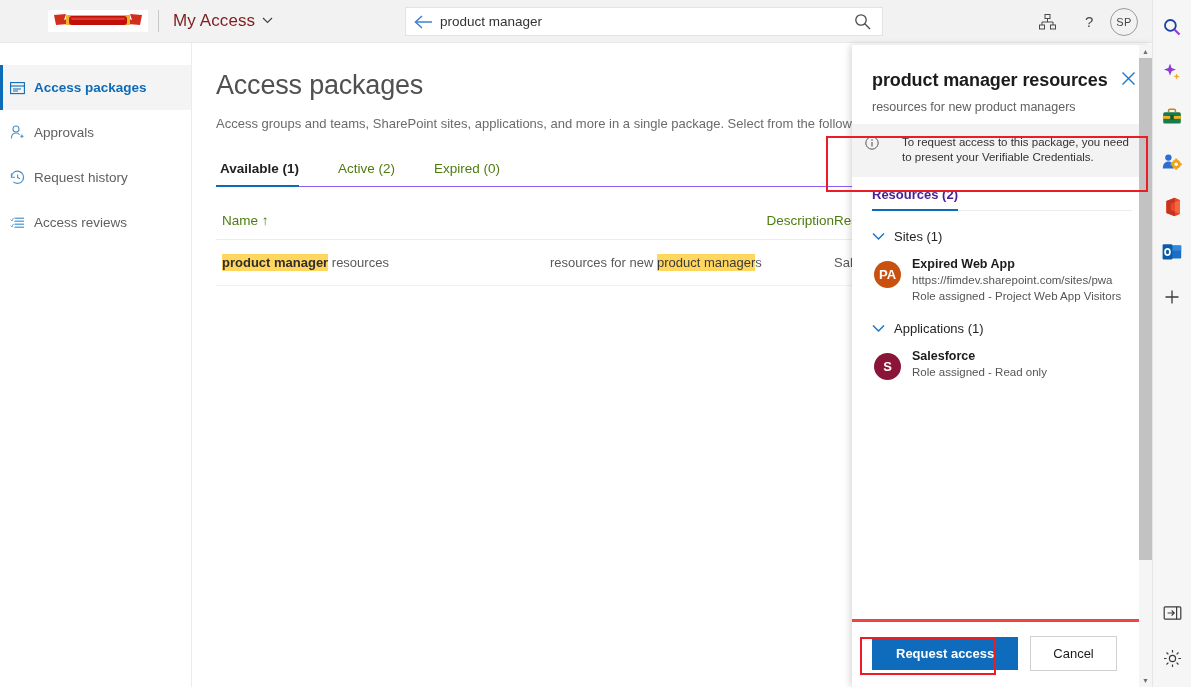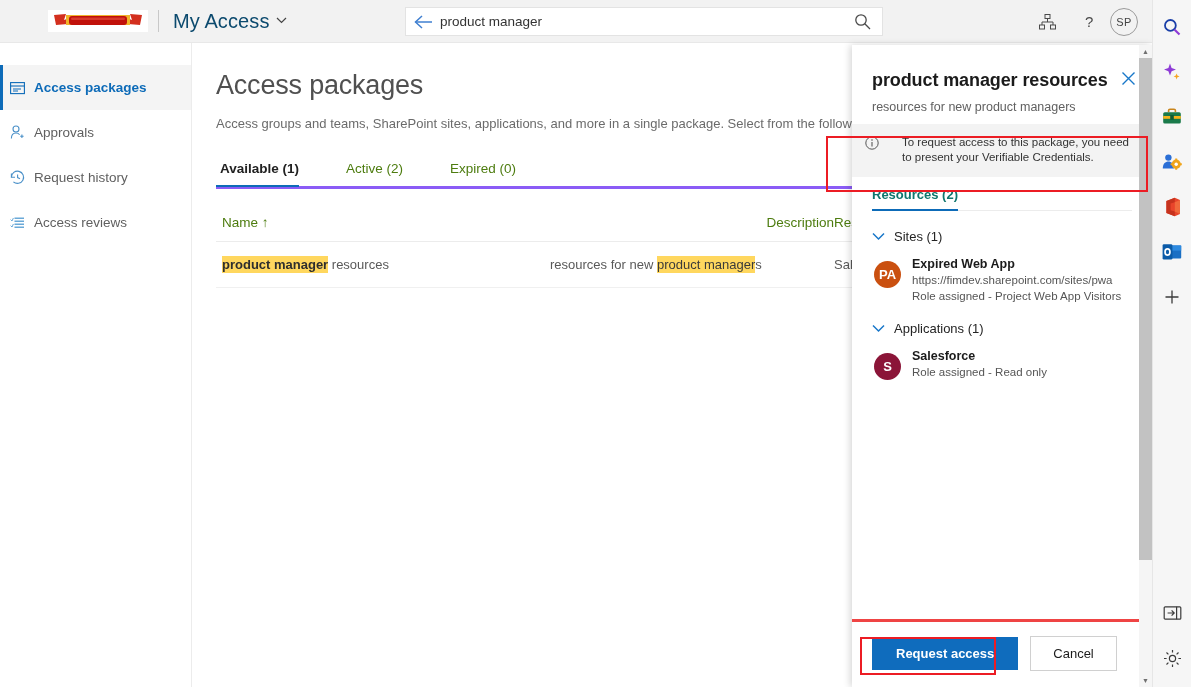--- a/index.html
+++ b/index.html
@@ -21,21 +21,21 @@
   .brand-logo {
     margin-left: 48px; width: 100px; height: 22px;
     background: #ffffff;
     display: flex; align-items: center; justify-content: center;
     overflow: hidden;
   }
   .brand-divider {
     width: 1px; height: 22px; background: #c8c8c8; margin: 0 14px 0 10px;
   }
   .brand-title {
-    font-size: 20px; color: #0c4a6e; letter-spacing: .1px;
+    font-size: 17px; color: #7f1d1d; letter-spacing: .1px;
   }
   .brand-caret {
     margin-left: 7px; font-size: 10px; color: #444; position: relative; top: -1px;
   }
   .search-wrap {
     position: absolute; left: 405px; top: 7px;
     width: 478px; height: 29px;
     background: #ffffff; border: 1px solid #e3e3e3;
     display: flex; align-items: center;
   }
@@ -93,22 +93,22 @@
     background: #ffffff; overflow: hidden;
   }
   .page-title {
     margin: 27px 0 0 24px; font-size: 27px; color: #505050; font-weight: normal;
     letter-spacing: -.2px;
   }
   .page-sub {
     margin: 15px 0 0 24px; font-size: 13px; color: #6b6b6b; white-space: nowrap;
   }
   .tabs {
-    margin: 30px 0 0 24px; display: flex; gap: 16px;
-    border-bottom: 3px solid #8b5cf6; width: 830px;
+    margin: 30px 0 0 24px; display: flex; gap: 8px;
+    border-bottom: 1px solid #8b5cf6; width: 830px;
   }
   .tab {
     padding: 0 17px 10px 4px; font-size: 13.5px; color: #4d7c0f; cursor: pointer;
     position: relative; margin-right: 10px;
   }
   .tab.active { color: #222; font-weight: bold; }
   .tab.active::after {
     content: ""; position: absolute; left: 0; right: 17px; bottom: -1px;
     height: 2px; background: #0d6bb8;
   }
@@ -154,21 +154,21 @@
     margin-top: 10px; background: #f3f3f3; padding: 11px 12px 12px 13px;
     display: flex; gap: 23px;
   }
   .info-icon { color: #565656; flex-shrink: 0; margin-top: 1px; }
   .info-text { font-size: 11.5px; color: #333; line-height: 15px; }
   .panel-tabs {
     margin: 10px 20px 0 20px; border-bottom: 1px solid #ececec;
     display: flex;
   }
   .ptab {
-    font-size: 13px; font-weight: bold; color: #0f766e;
+    font-size: 13px; font-weight: bold; color: #4c1d95;
     padding-bottom: 8px; position: relative; cursor: pointer;
   }
   .ptab.active::after {
     content: ""; position: absolute; left: 0; right: 0; bottom: -1px;
     height: 2px; background: #0d6bb8;
   }
   .panel-body { flex: 1; overflow: hidden; padding: 0 10px 0 20px; }
   .group { margin-top: 18px; }
   .group-head {
     display: flex; align-items: center; gap: 9px; cursor: pointer;

